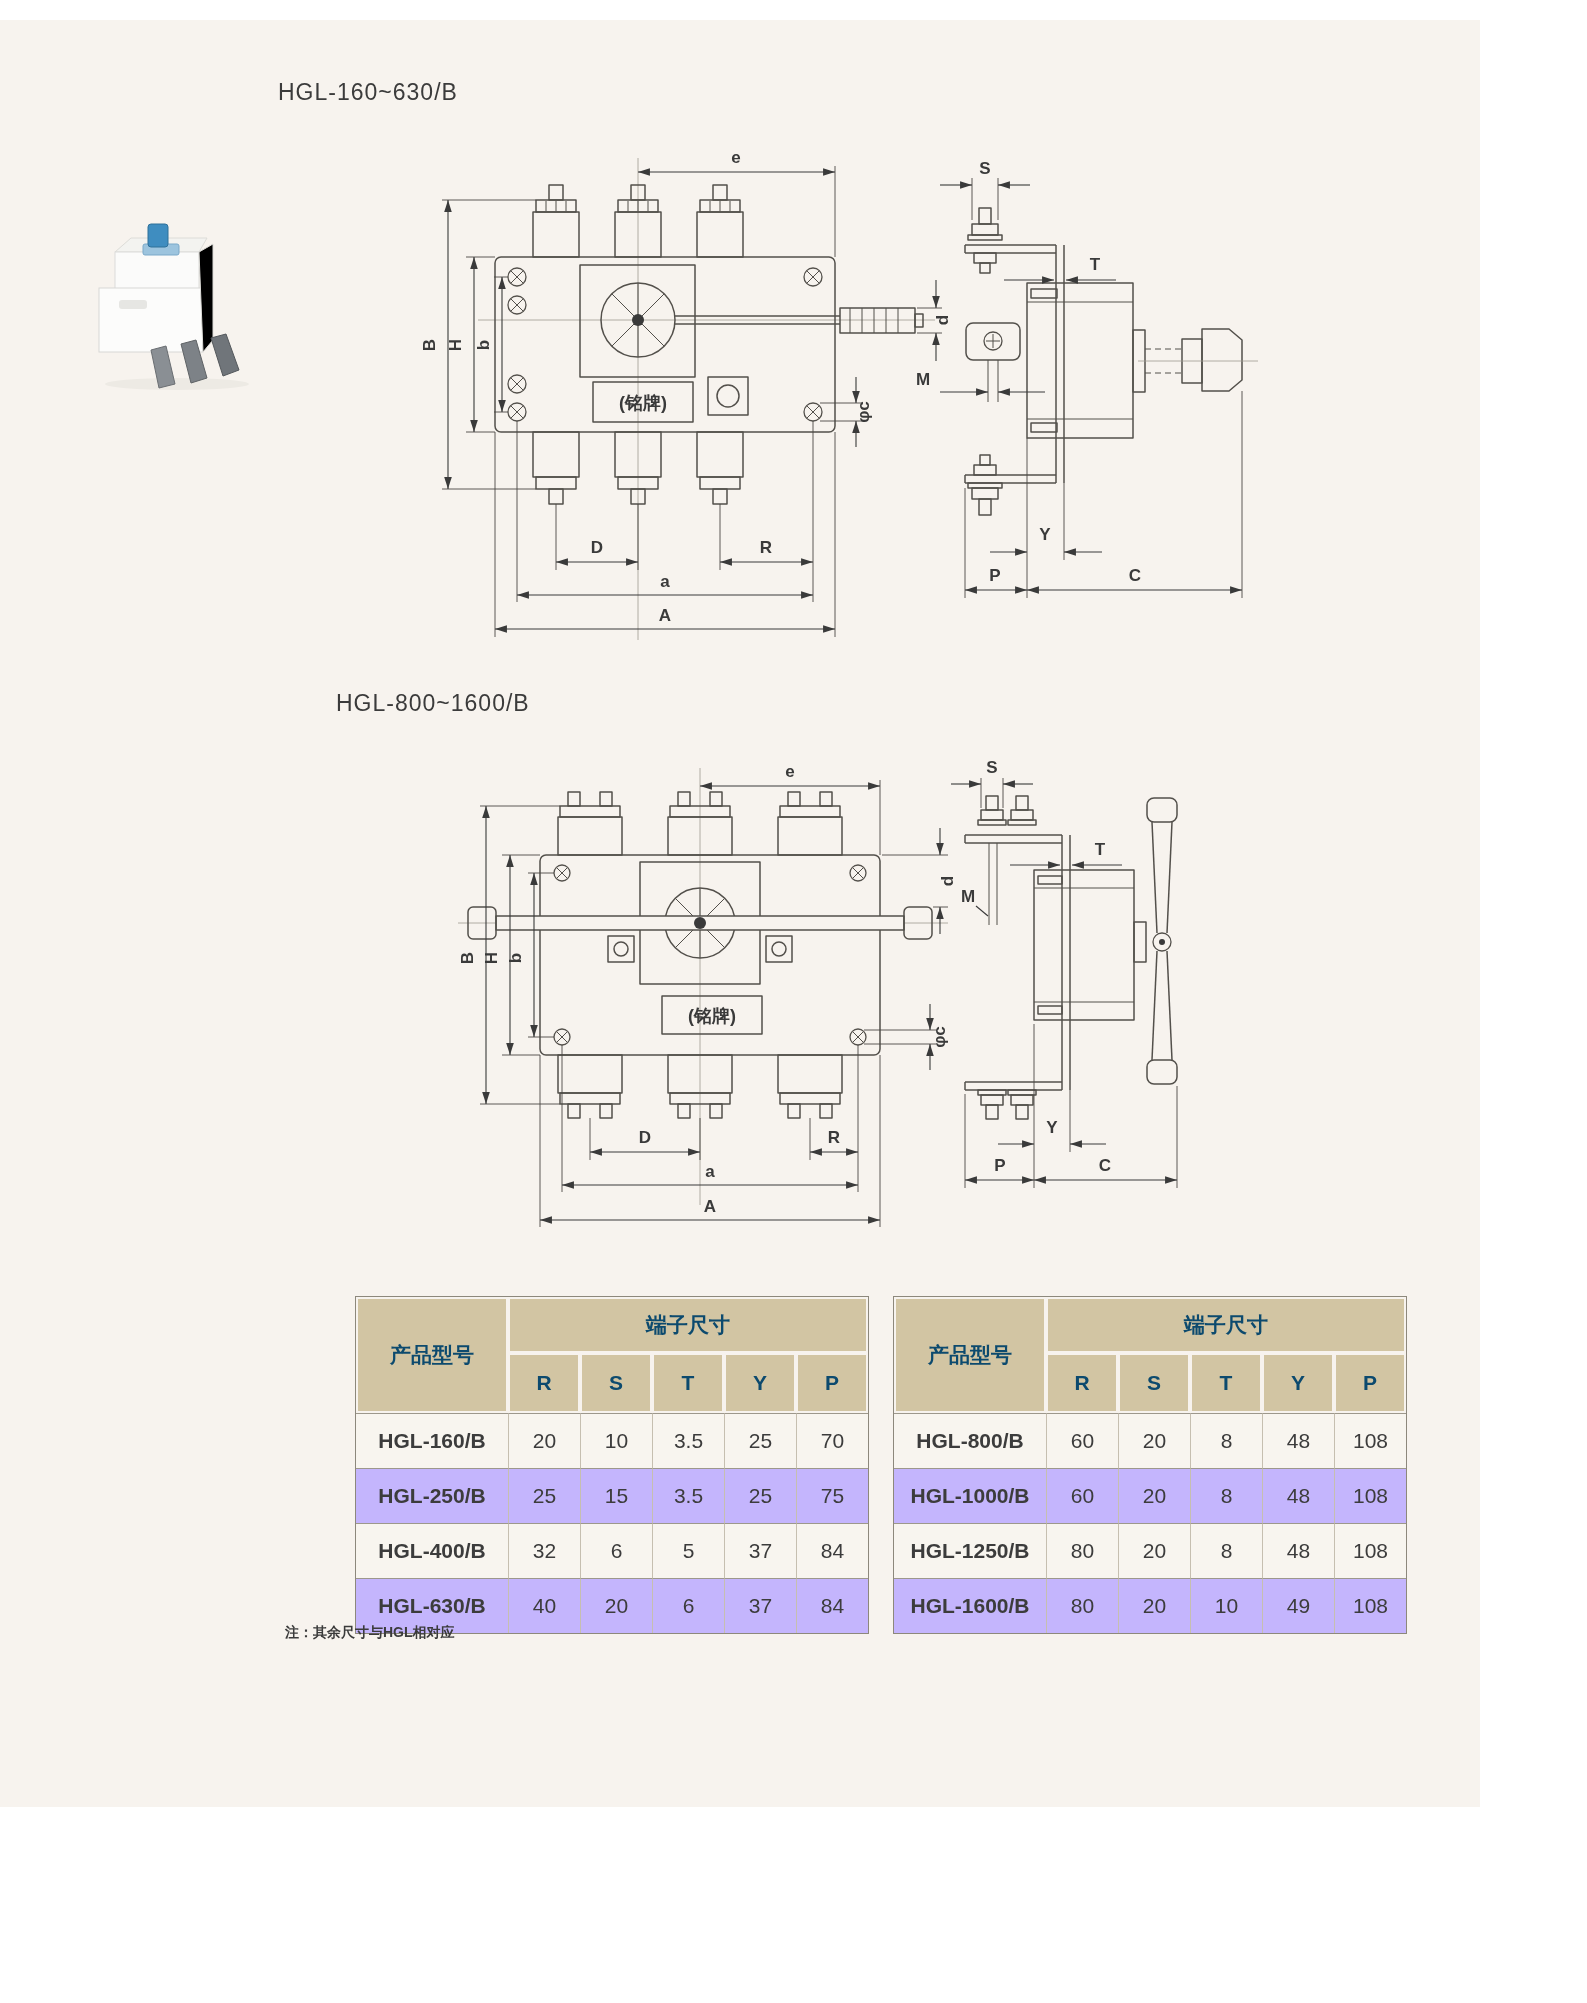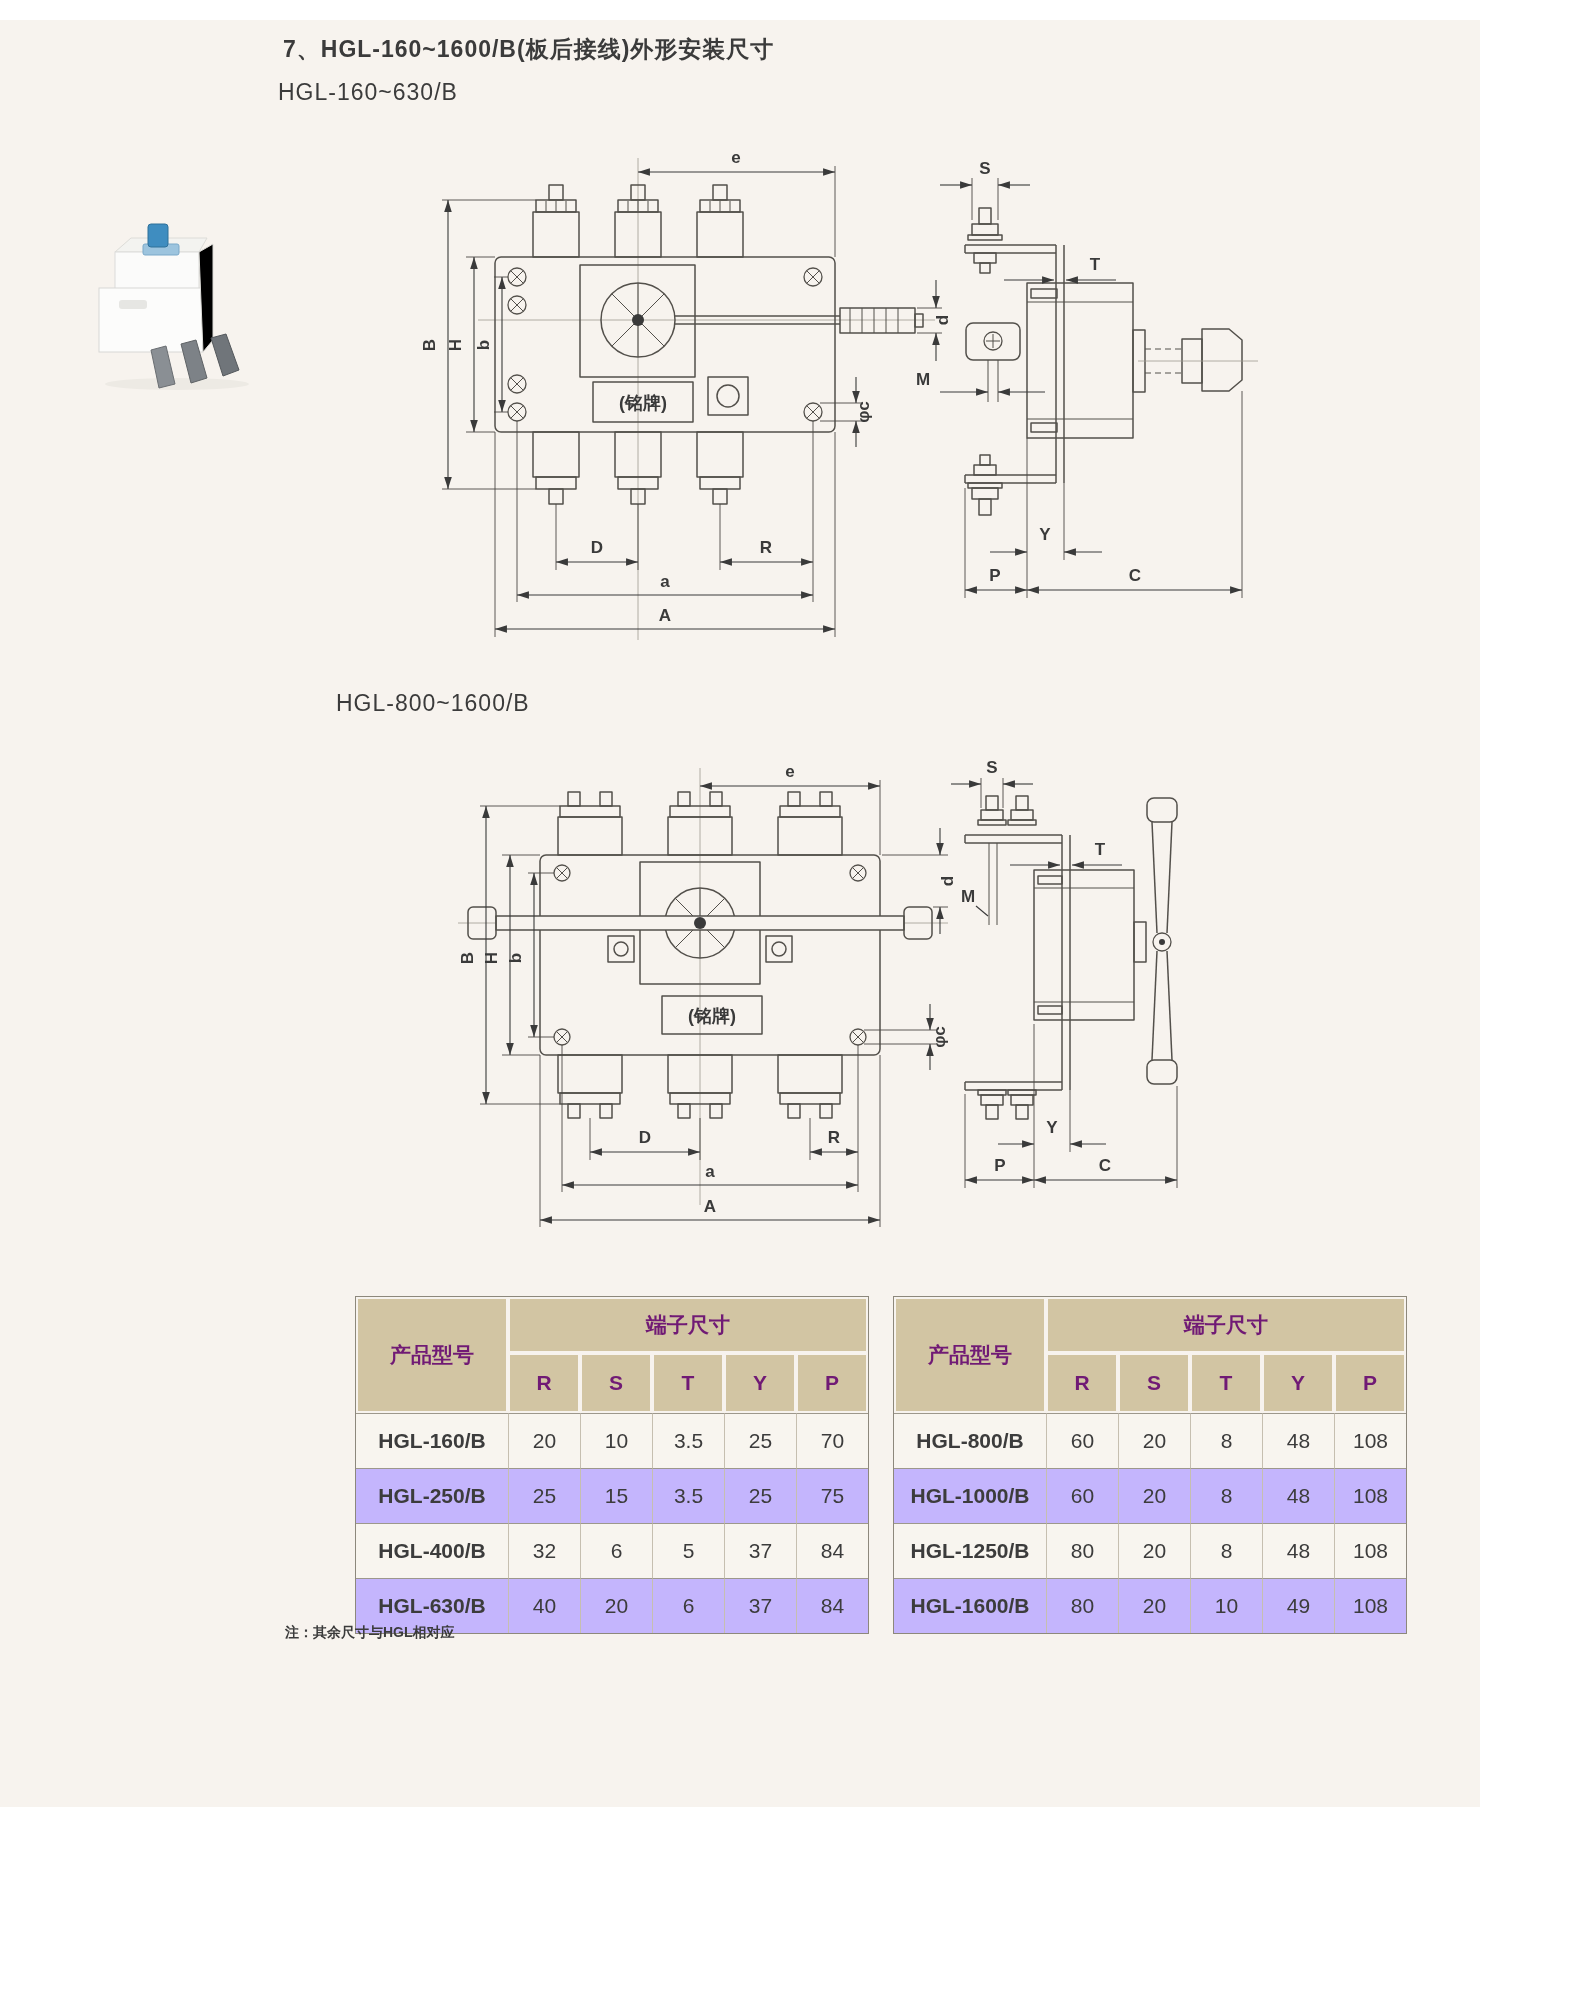--- a/index.html
+++ b/index.html
@@ -18,36 +18,35 @@
   .dash{fill:none;stroke:#53504b;stroke-width:1;stroke-dasharray:6 4;}
   .cl{fill:none;stroke:#a09a8f;stroke-width:0.8;}
   .dim{fill:none;stroke:#3a3a3a;stroke-width:1.1;}
   .ext{fill:none;stroke:#4a4743;stroke-width:0.9;}
   .scr{fill:#f7f3ee;stroke:#53504b;stroke-width:1.3;}
   .dimtxt{font:bold 17px "Liberation Sans",sans-serif;fill:#3a3a3a;}
   .npt{font:bold 18px "Liberation Sans",sans-serif;fill:#3a3a3a;}
   
   .dimtable{position:absolute;border-collapse:separate;border-spacing:0;font-size:21px;
             color:#3c3c3c;table-layout:fixed;border:1px solid #8d887c;background:#f7f3ee;}
-  .dimtable th{background:#d2c5a3;font-weight:bold;border:2px solid #f7f3ee;color:#701a75;}
+  .dimtable th{background:#d2c5a3;font-weight:bold;border:2px solid #f7f3ee;color:#0c4a6e;}
   .dimtable td{background:#f8f5ef;text-align:center;border-top:1px solid #9d988c;
                border-left:1px solid #c6bfb0;}
   .dimtable td.model{font-weight:bold;border-left:none;}
   .dimtable tr.alt td{background:#c4b5fd;}
   .dimtable thead tr.r1 th{height:50px;}
   .dimtable thead tr.r2 th{height:54px;}
   .dimtable tbody tr{height:55px;}
 </style>
 </head>
 <body>
 
 <div class="page">
   <div class="panel-bg"></div>
 
-  <div class="abs title">7、HGL-160~1600/B(板后接线)外形安装尺寸</div>
   <div class="abs subtitle" style="left:278px;top:79px;">HGL-160~630/B</div>
 
   <svg class="abs" style="left:85px;top:200px;" width="180" height="190" viewBox="0 0 180 190">
     <ellipse cx="92" cy="184" rx="72" ry="6" fill="#edeae4"></ellipse>
     <g>
       <polygon points="30,52 46,38 122,38 114,52" fill="#f3f3f0" stroke="#dddcd8"></polygon>
       <rect x="30" y="52" width="84" height="40" fill="#fbfbfa" stroke="#dcdcda"></rect>
       <rect x="14" y="88" width="104" height="64" fill="#fcfcfb" stroke="#d8d8d5"></rect>
       <polygon points="114,52 128,44 128,140 118,152" fill="#ececе9" stroke="#dddcd8"></polygon>
       <rect x="34" y="100" width="28" height="9" rx="3" fill="#e6e6e3"></rect>

